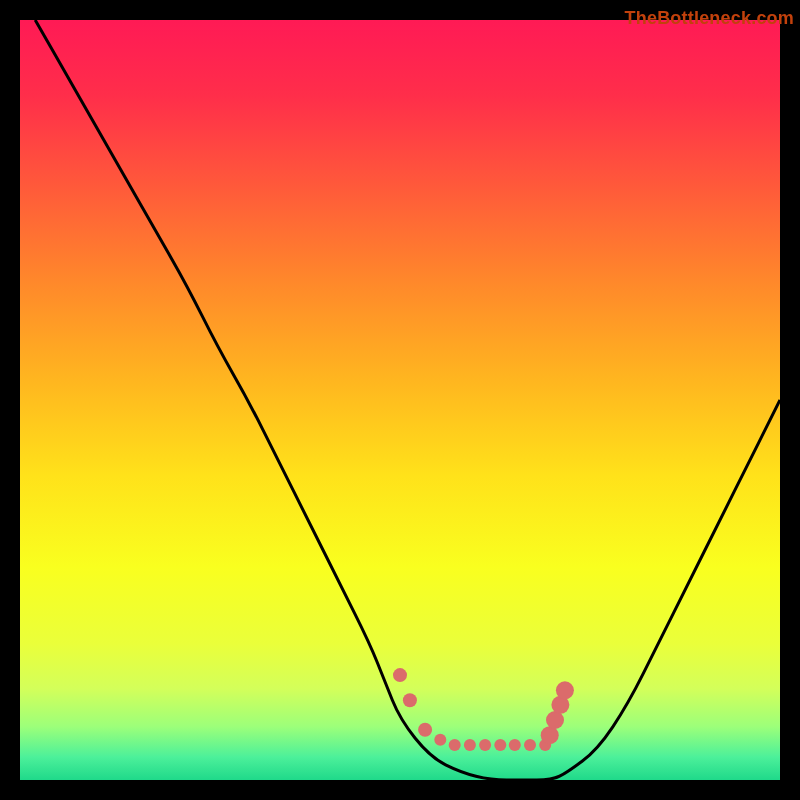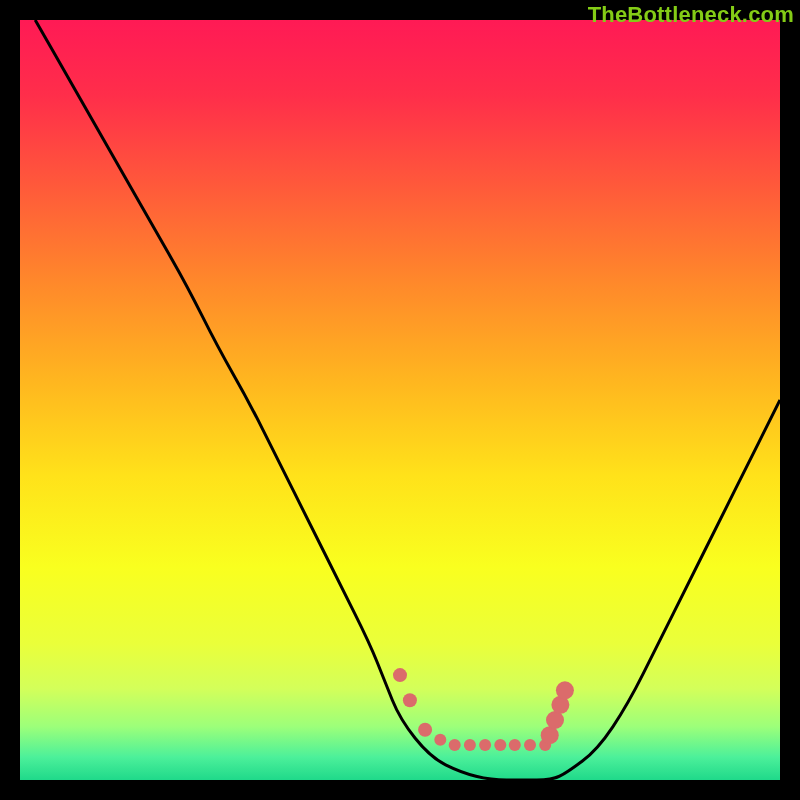--- a/index.html
+++ b/index.html
@@ -21,25 +21,25 @@
   }
   .plot {
     position: absolute;
     left: 0;
     top: 0;
     width: 760px;
     height: 760px;
   }
   .watermark {
     position: absolute;
-    top: 2px;
+    top: 8px;
     right: 6px;
-    font-size: 22px;
+    font-size: 18px;
     font-weight: 600;
-    color: #84cc16;
+    color: #c2410c;
     letter-spacing: 0.2px;
   }
 </style>
 </head>
 <body>
 
 <div class="frame">
   <svg class="plot" viewBox="0 0 760 760" preserveAspectRatio="none">
     <defs>
       <linearGradient id="bg-grad" x1="0" y1="0" x2="0" y2="1">

